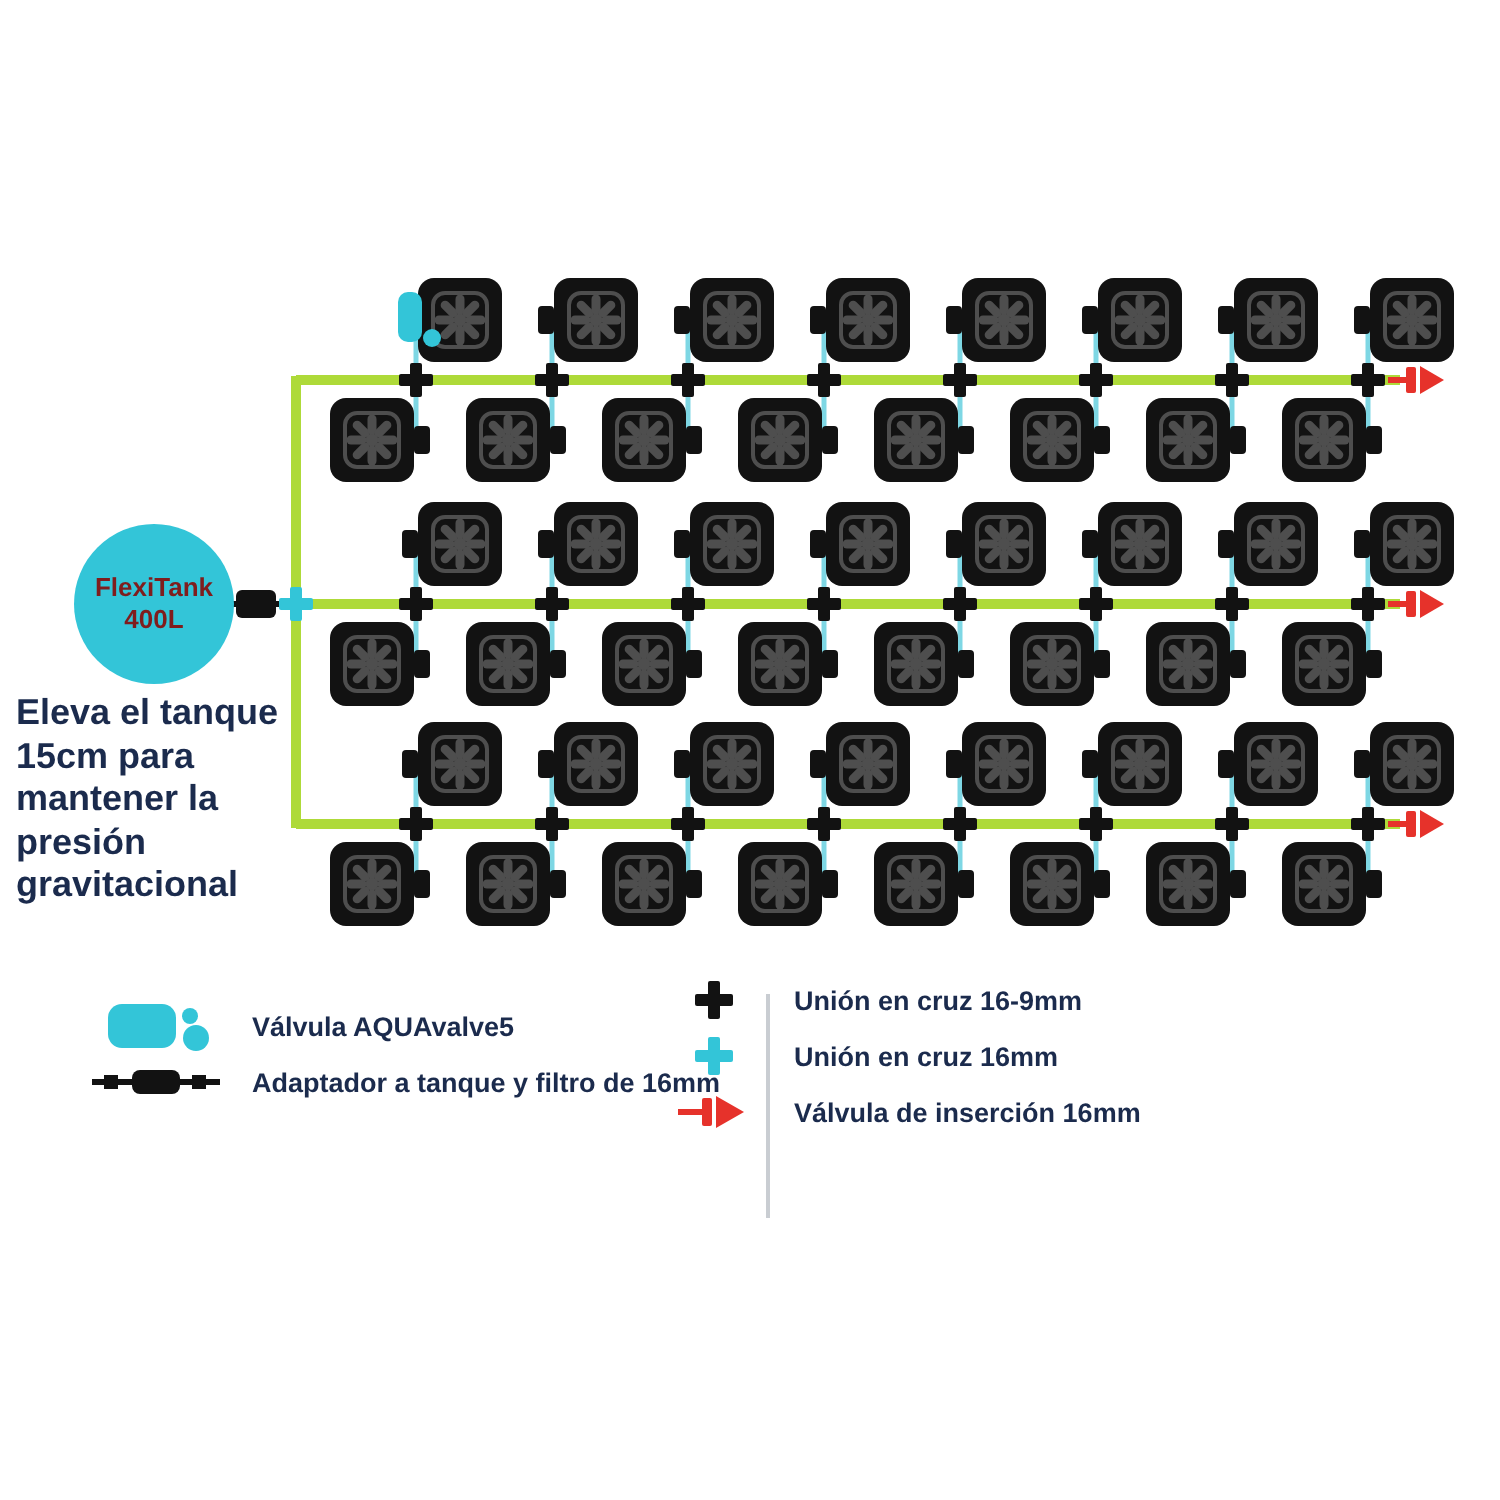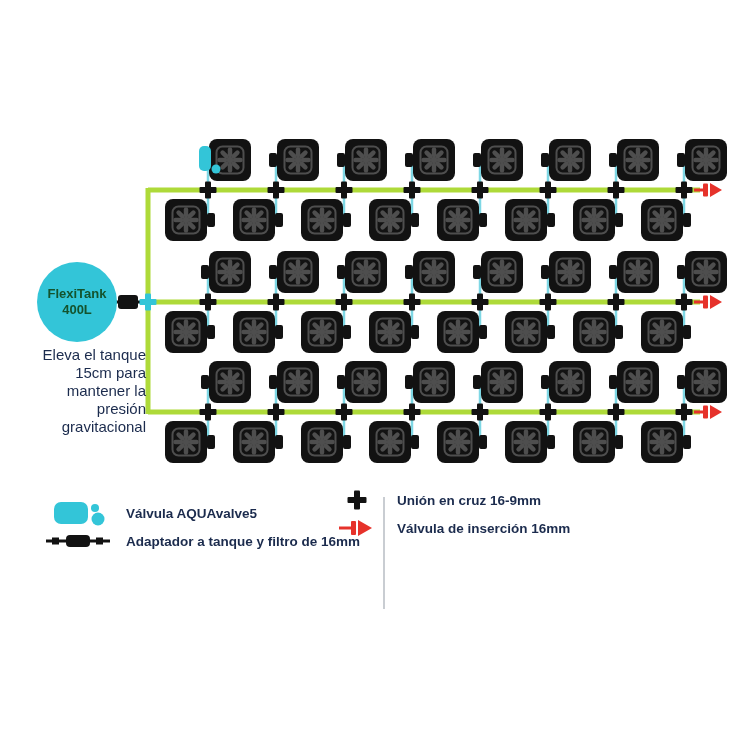--- a/index.html
+++ b/index.html
@@ -1,24 +1,24 @@
 <!DOCTYPE html>
 <html style="--cyan: #33c5d8; --hose: #7ed7e4; --green: #aeda39; --red: #e6322b; --navy: #1b2b4d; --pot: #121212;"><head>
 <meta charset="utf-8">
 <style>
   html,body{margin:0;padding:0;background:#fff;}
   .canvas{position:relative;width:750px;height:750px;background:#fff;overflow:hidden;
           font-family:"Liberation Sans",sans-serif;}
   #diagram-svg{position:absolute;left:0;top:0;}
   .tank{position:absolute;left:37px;top:262px;width:80px;height:80px;border-radius:50%;
-        background:var(--cyan,#33c5d8);color:#14532d;display:flex;flex-direction:column;
+        background:var(--cyan,#33c5d8);color:#7f1d1d;display:flex;flex-direction:column;
         align-items:center;justify-content:center;font-weight:bold;font-size:13px;
         line-height:1.2;z-index:3;text-align:center;}
-  .note{position:absolute;left:8px;top:346px;width:138px;text-align:right;
-        color:var(--navy,#1b2b4d);font-weight:normal;font-size:15px;line-height:1.2;z-index:2;}
+  .note{position:absolute;left:8px;top:346px;width:138px;text-align:left;
+        color:var(--navy,#1b2b4d);font-weight:bold;font-size:18px;line-height:1.2;z-index:2;}
   .legend-left{position:absolute;left:46px;top:499px;}
   .legend-right{position:absolute;left:339px;top:486px;}
   .legend-row{display:flex;align-items:center;height:28px;}
   .icon-box-l{width:64px;display:flex;align-items:center;justify-content:center;margin-right:16px;flex:none;}
   .icon-box-r{width:36px;display:flex;align-items:center;justify-content:center;margin-right:22px;flex:none;}
   .legend-label{color:var(--navy,#1b2b4d);font-weight:bold;font-size:13.5px;white-space:nowrap;}
   .legend-divider{position:absolute;left:383px;top:497px;width:2px;height:112px;background:#c9cdd2;}
   .lg-line9{stroke:var(--hose,#7ed7e4);stroke-width:3;stroke-linecap:round;}
   .lg-line16{stroke:var(--green,#aeda39);stroke-width:5.5;stroke-linecap:round;}
   .lg-black{fill:var(--pot,#121212);}
@@ -842,20 +842,29 @@
       <span class="icon-box-r">
         <svg width="26" height="26" viewBox="0 0 26 26">
           <rect x="3.5" y="10" width="19" height="6" rx="1" class="lg-black"></rect>
           <rect x="10" y="3.5" width="6" height="19" rx="1" class="lg-black"></rect>
         </svg>
       </span>
       <span class="legend-label">Unión en cruz 16-9mm</span>
     </div>
     <div class="legend-row">
       <span class="icon-box-r">
+        <svg width="26" height="26" viewBox="0 0 26 26">
+          <rect x="3.5" y="10" width="19" height="6" rx="1" class="lg-cyan"></rect>
+          <rect x="10" y="3.5" width="6" height="19" rx="1" class="lg-cyan"></rect>
+        </svg>
+      </span>
+      <span class="legend-label">Unión en cruz 16mm</span>
+    </div>
+    <div class="legend-row">
+      <span class="icon-box-r">
         <svg width="36" height="22" viewBox="0 0 36 22">
           <line x1="0" y1="11" x2="14" y2="11" class="lg-red-s"></line>
           <rect x="12" y="4" width="5" height="14" rx="1" class="lg-red-f"></rect>
           <polygon points="19,3 33,11 19,19" class="lg-red-f"></polygon>
         </svg>
       </span>
       <span class="legend-label">Válvula de inserción 16mm</span>
     </div>
   </div>
 

